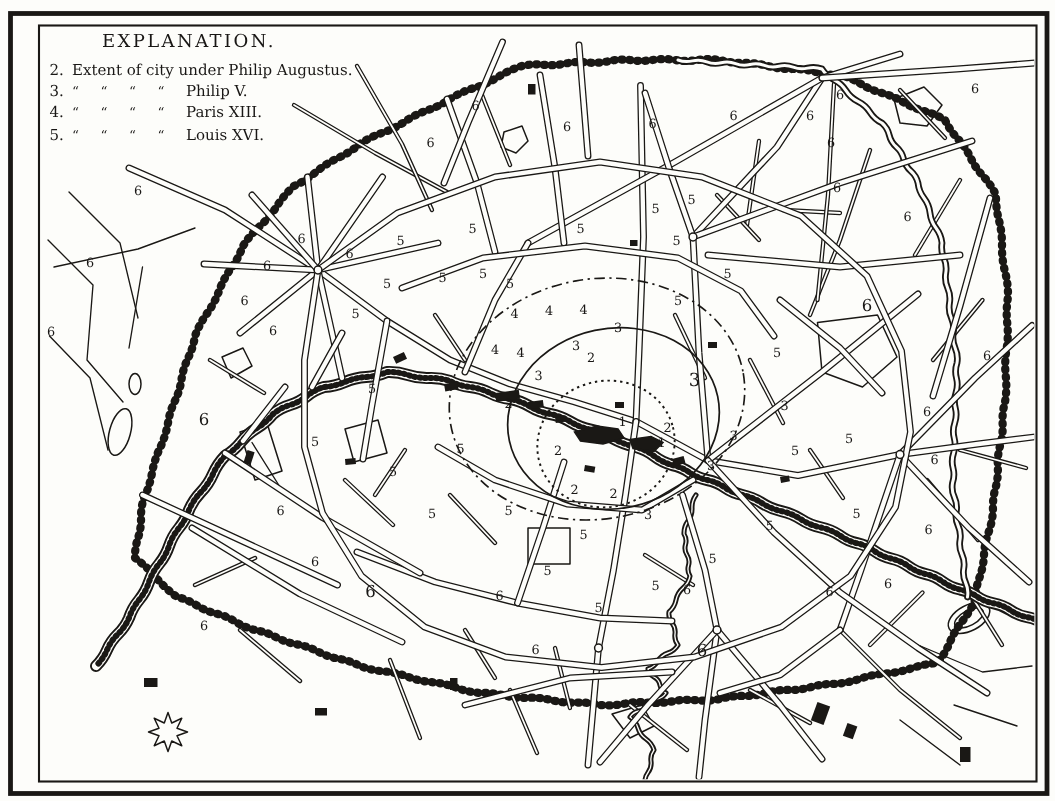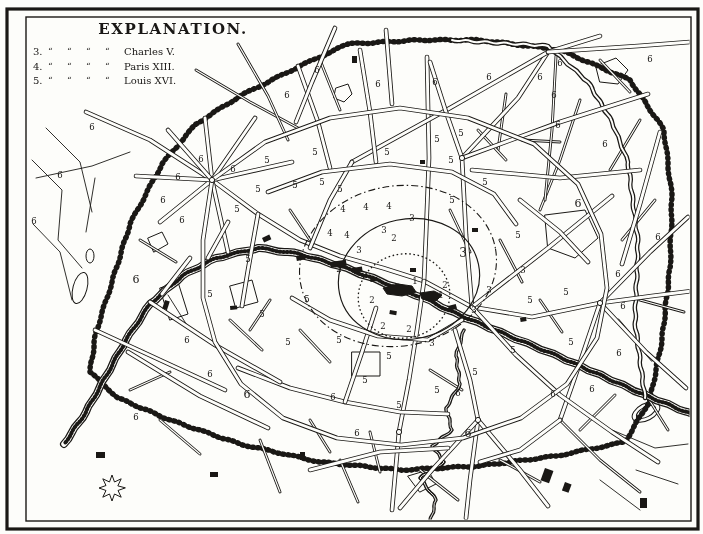--- a/index.html
+++ b/index.html
@@ -1,20 +1,20 @@
 <!DOCTYPE html>
 <html><head>
 <meta charset="utf-8">
 <style>
   html,body{margin:0;padding:0;background:#fdfdfa;}
   .stage{position:relative;width:703px;height:534px;background:#fdfdfa;overflow:hidden;
          font-family:"DejaVu Serif","Liberation Serif",serif;}
   .stage svg{position:absolute;left:0;top:0;}
   .legend{position:absolute;left:26px;top:15px;width:252px;color:#191715;}
-  .ltitle{margin:5px 0 7px 42px;font-size:15px;letter-spacing:1.6px;font-weight:bold;text-align:center;}
+  .ltitle{margin:5px 0 7px 42px;font-size:12px;letter-spacing:1.6px;font-weight:normal;}
   .lrow{font-size:10px;line-height:13.7px;padding-left:7px;white-space:nowrap;}
   .lnum{display:inline-block;width:15px;}
   .ltext{margin-left:0px;}
   .ditto{display:inline-block;width:19px;font-size:9px;}
   svg text{font-family:"DejaVu Serif","Liberation Serif",serif;fill:#191715;}
 </style>
 </head>
 <body>
 
 <div class="stage">
@@ -355,18 +355,19 @@
           <text x="247" y="398" font-size="11" text-anchor="middle">6</text>
           <text x="210" y="377" font-size="8.5" text-anchor="middle">6</text>
           <text x="187" y="343" font-size="8.5" text-anchor="middle">6</text>
           <text x="136" y="420" font-size="8.5" text-anchor="middle">6</text>
         </g>
       </g>
     </svg>
   <div class="legend">
     <div class="ltitle">EXPLANATION.</div>
     <div id="legend-items">
-        <div class="lrow"><span class="lnum">3.</span><span class="ditto">“</span><span class="ditto">“</span><span class="ditto">“</span><span class="ditto">“</span><span class="ltext">Charles V.</span></div>
+        <div class="lrow"><span class="lnum">2.</span><span class="ltext">Extent of city under Philip Augustus.</span></div>
+        <div class="lrow"><span class="lnum">3.</span><span class="ditto">“</span><span class="ditto">“</span><span class="ditto">“</span><span class="ditto">“</span><span class="ltext">Philip V.</span></div>
         <div class="lrow"><span class="lnum">4.</span><span class="ditto">“</span><span class="ditto">“</span><span class="ditto">“</span><span class="ditto">“</span><span class="ltext">Paris XIII.</span></div>
         <div class="lrow"><span class="lnum">5.</span><span class="ditto">“</span><span class="ditto">“</span><span class="ditto">“</span><span class="ditto">“</span><span class="ltext">Louis XVI.</span></div>
       </div>
   </div>
 </div>
 
 </body></html>

